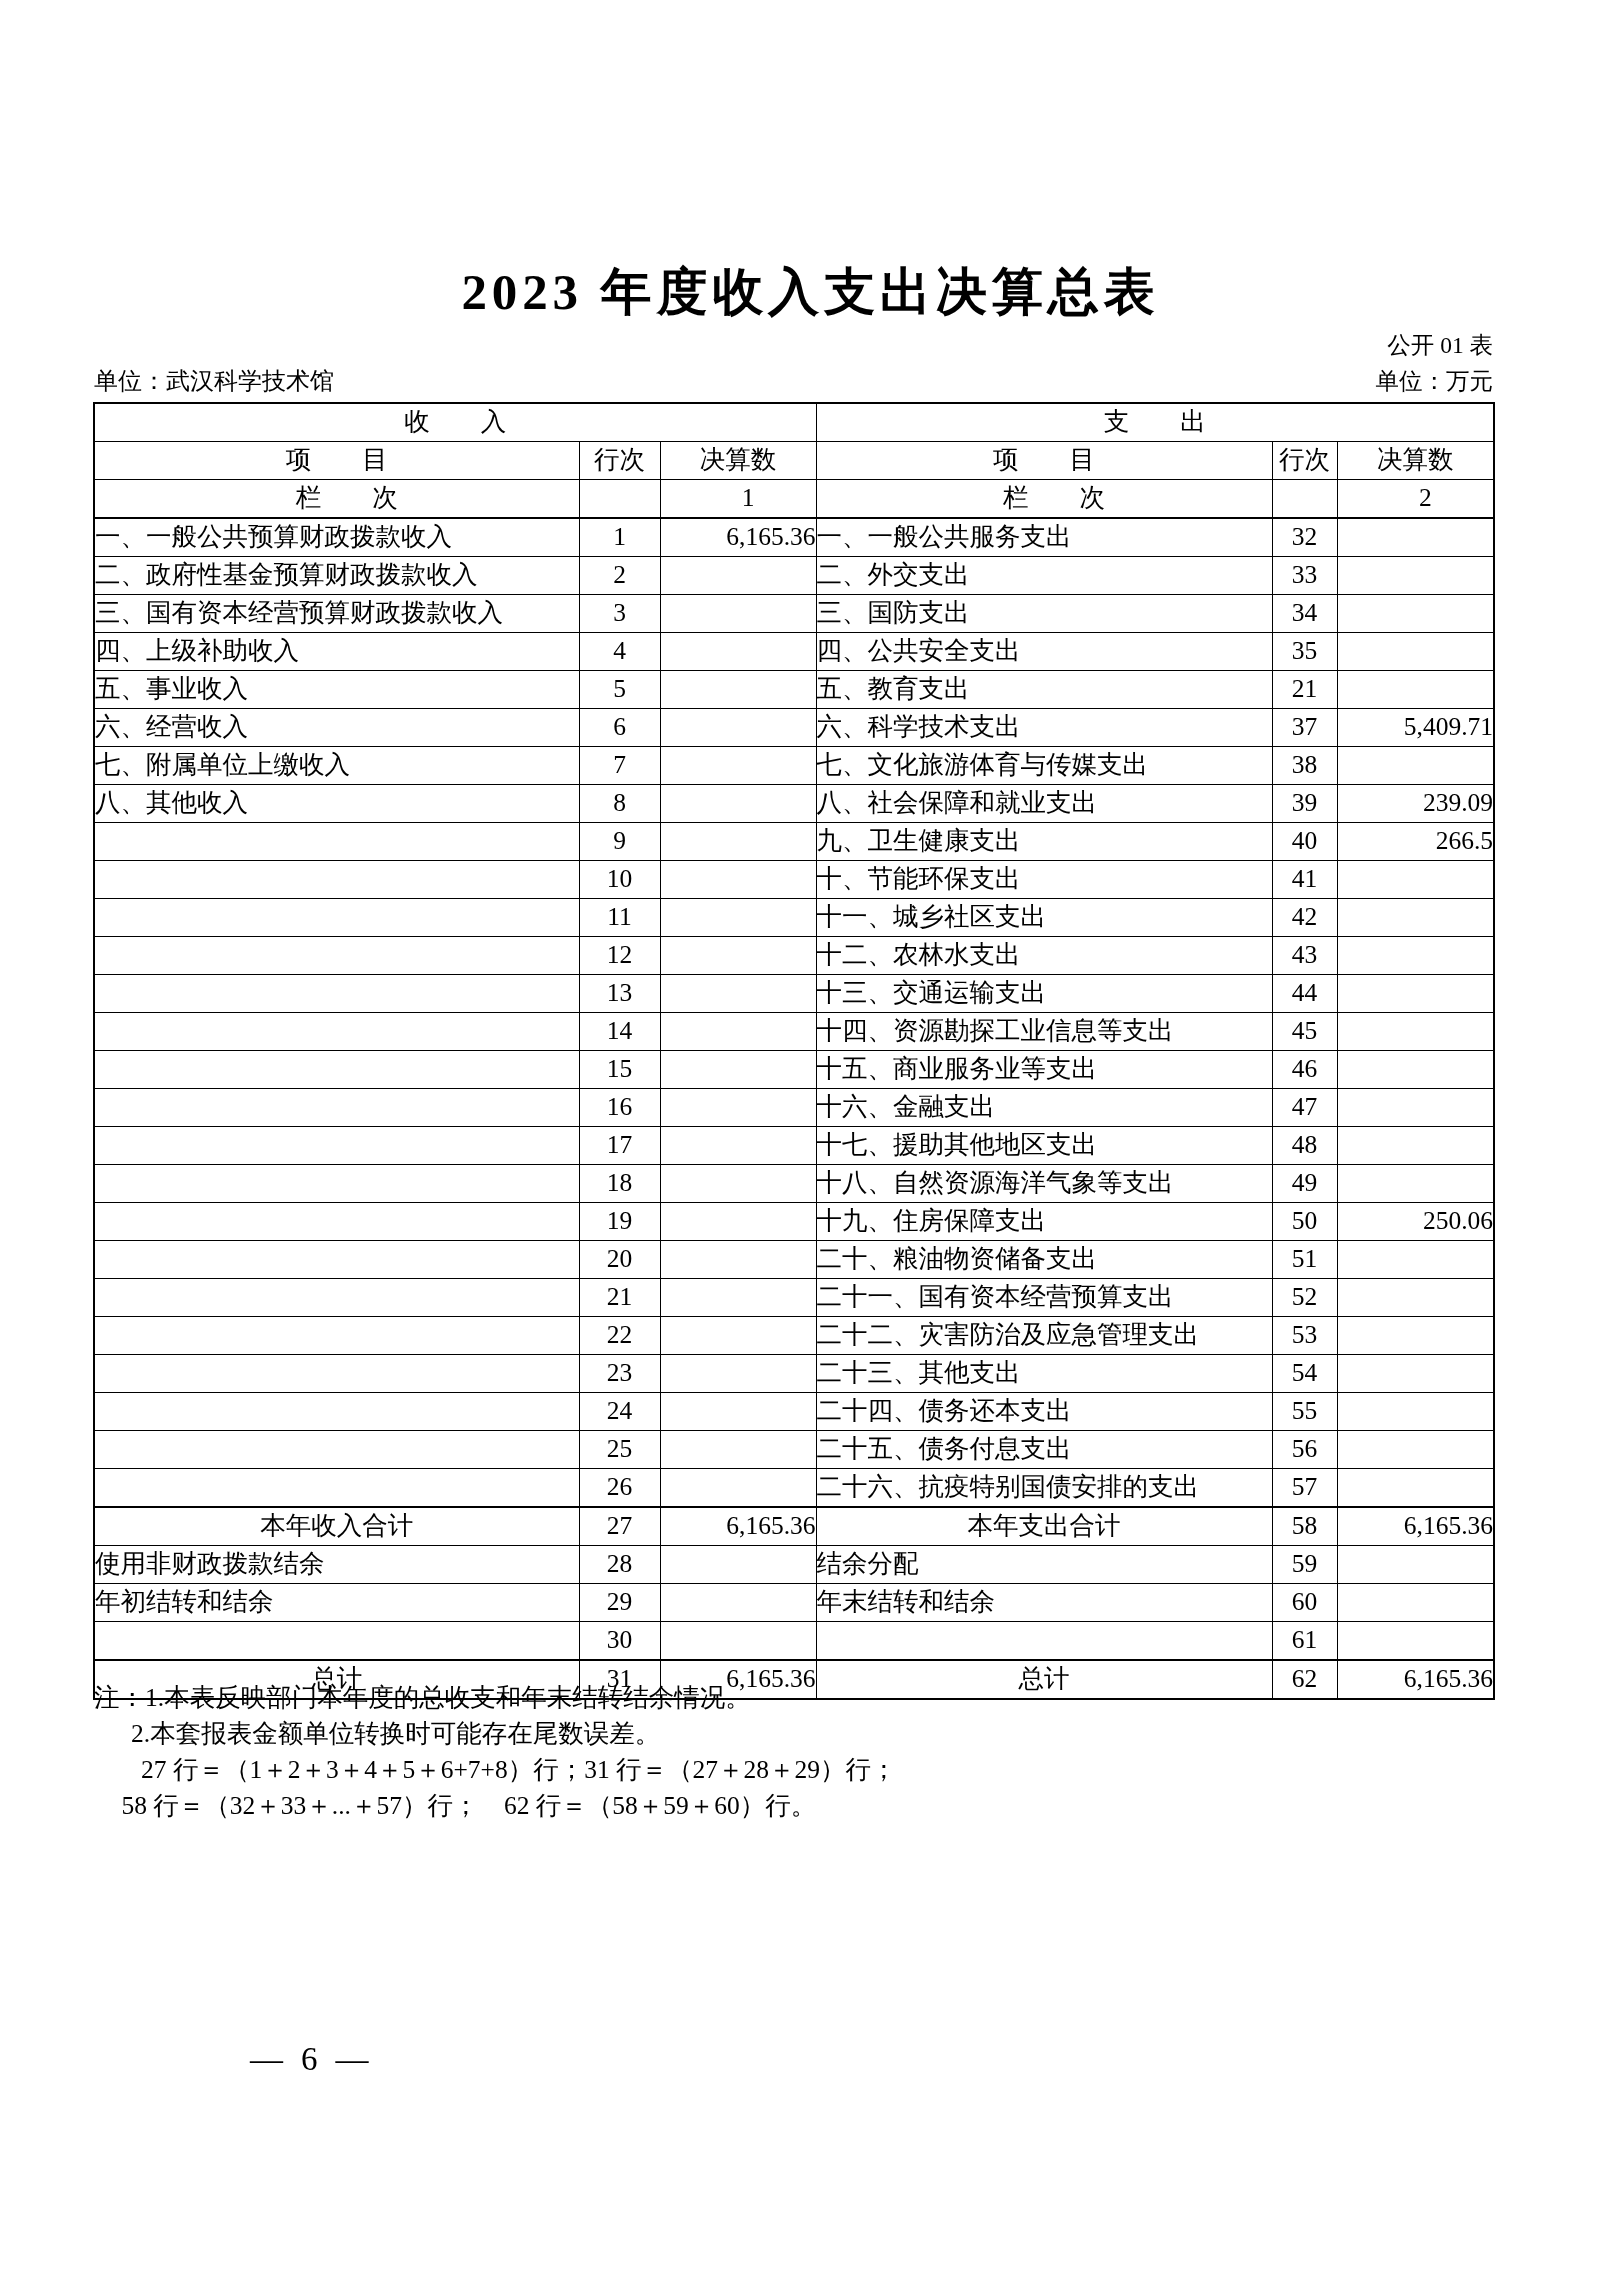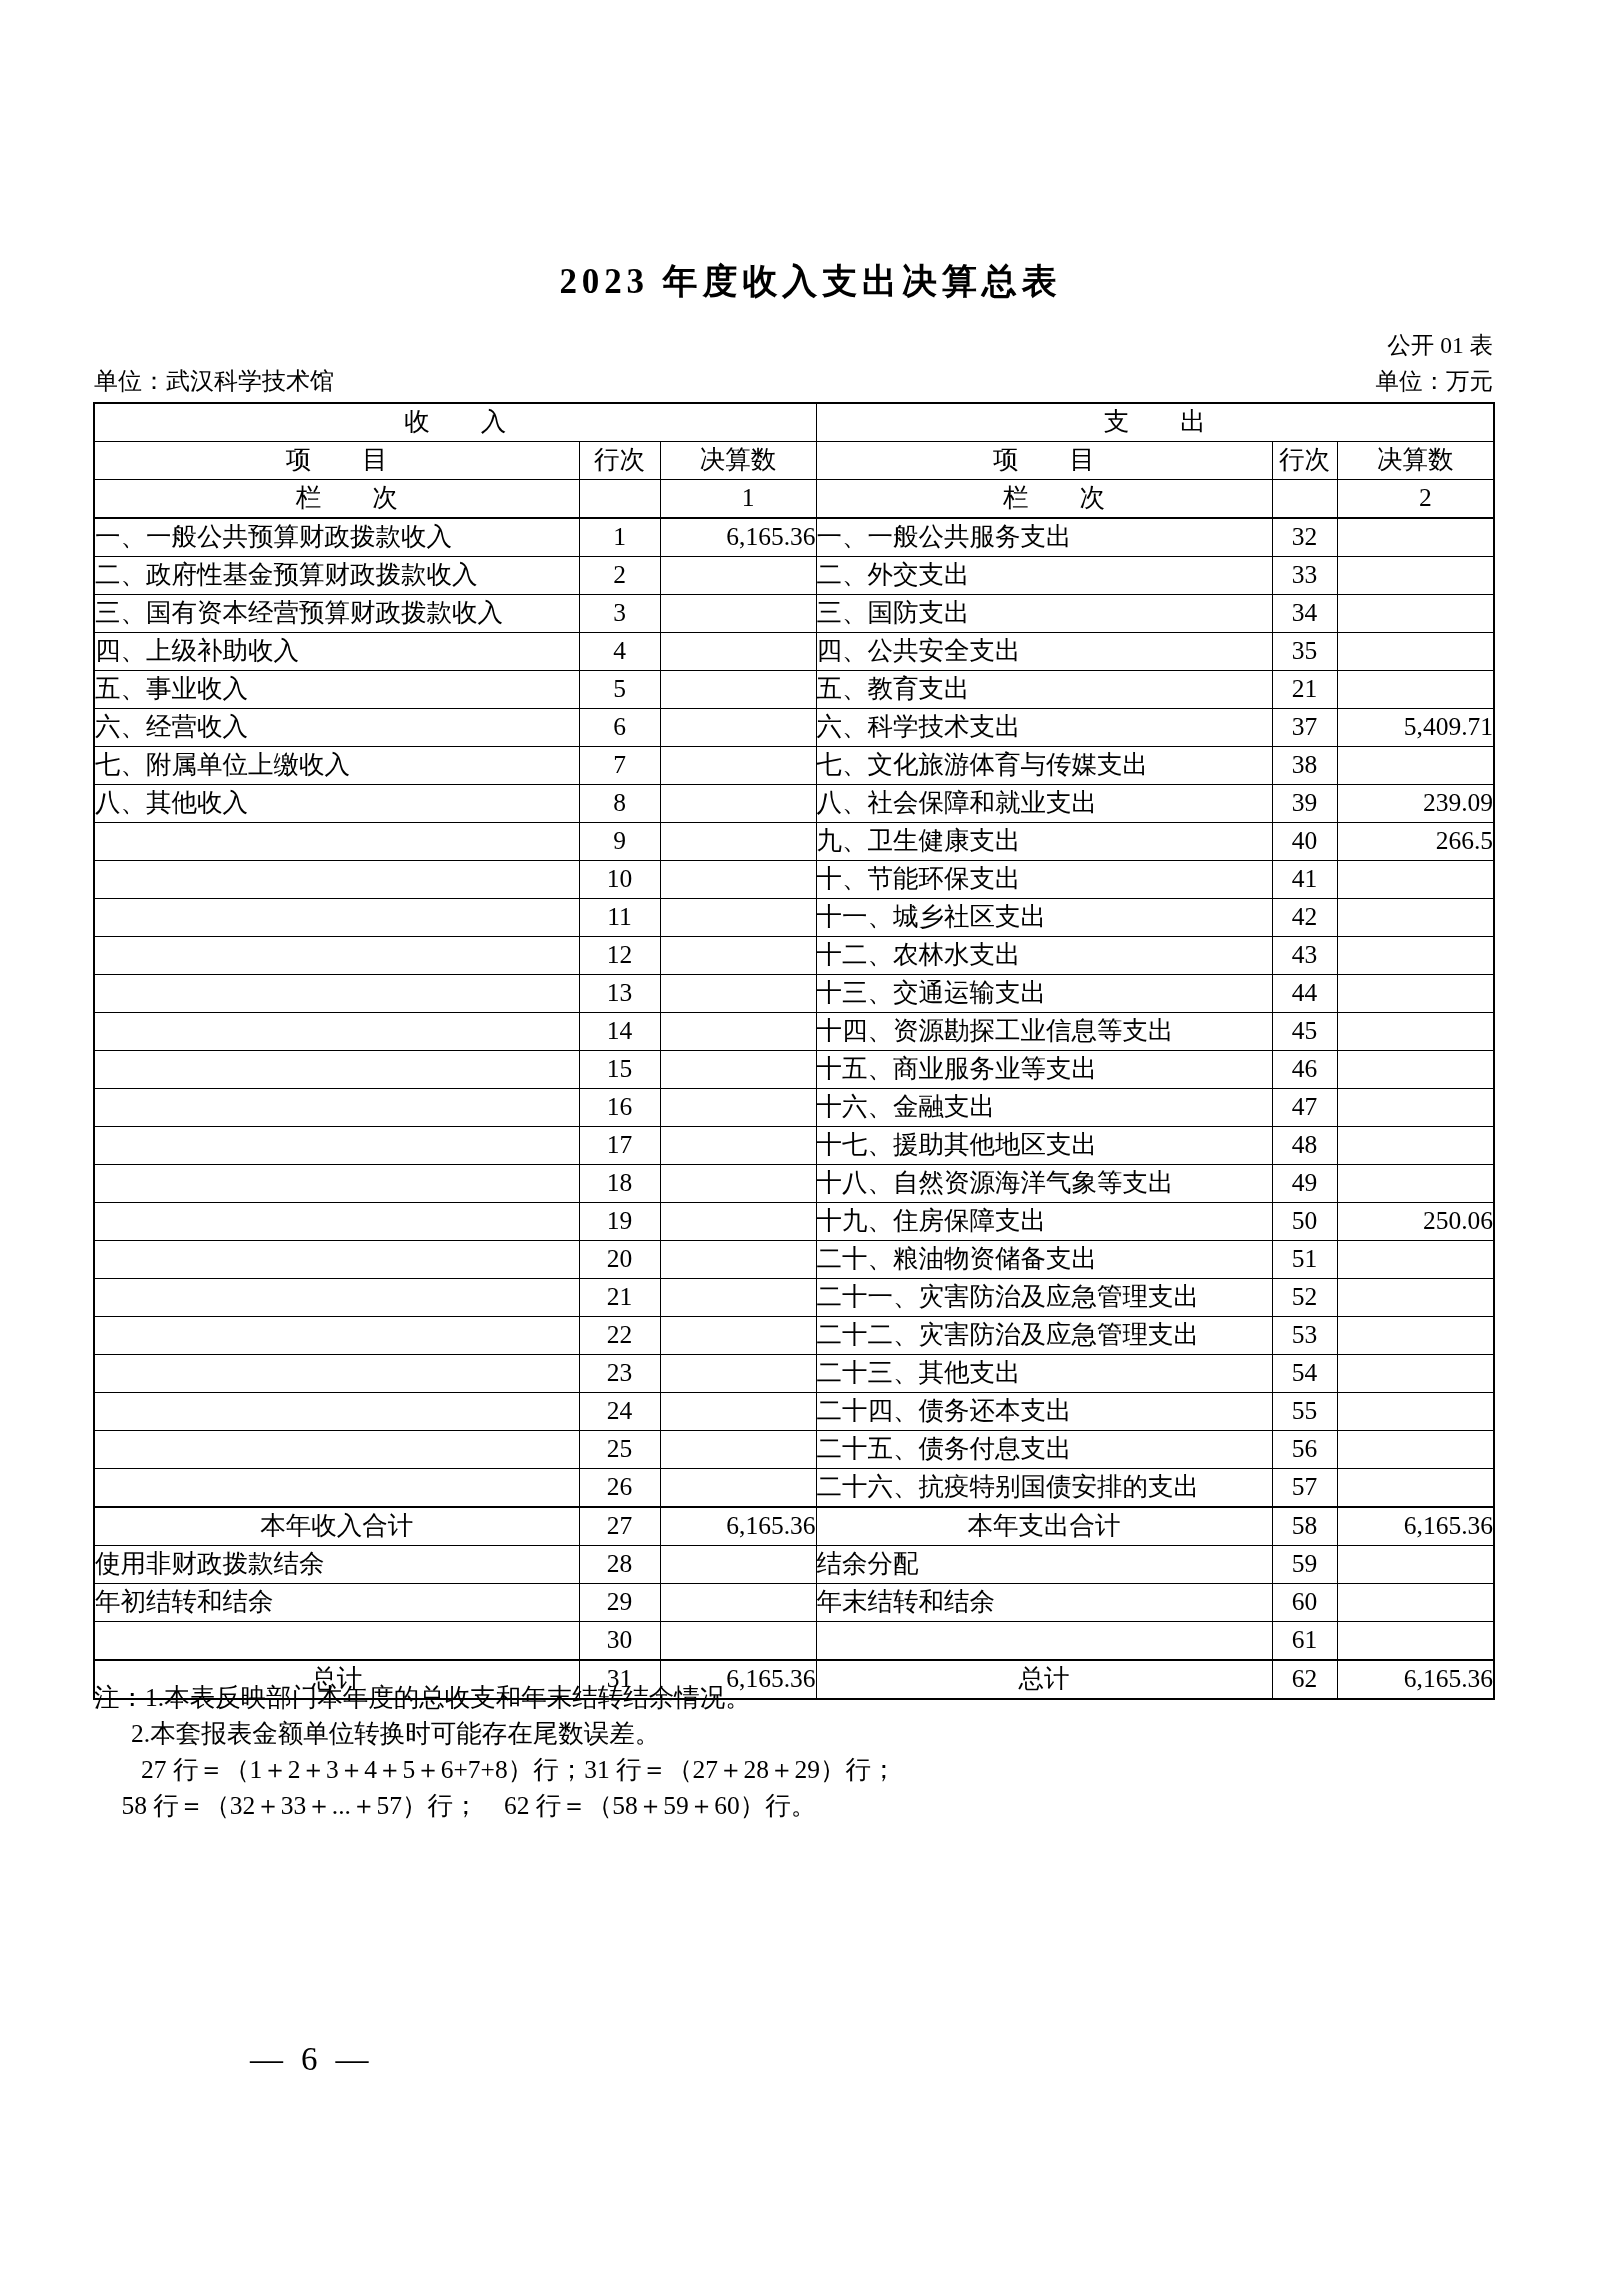--- a/index.html
+++ b/index.html
@@ -7,21 +7,21 @@
     position:relative;
     width:1621px;height:2293px;
     background:#ffffff;
     font-family:"Liberation Serif","DejaVu Serif",serif;
     color:#000;
     overflow:hidden;
   }
   .title{
     position:absolute;left:0;top:258px;width:1621px;
     text-align:center;
-    font-size:35px;font-weight:bold;letter-spacing:4.9px;
+    font-size:51px;font-weight:bold;letter-spacing:4.9px;
     white-space:nowrap;
   }
   .form-label{
     position:absolute;right:128px;top:329px;
     font-size:23.5px;white-space:nowrap;
   }
   .unit-left{
     position:absolute;left:94px;top:365px;
     font-size:24px;white-space:nowrap;
   }
@@ -266,21 +266,21 @@
           <td class="rownum">20</td>
           <td class="amount"></td>
           <td class="item">二十、粮油物资储备支出</td>
           <td class="rownum">51</td>
           <td class="amount"></td>
         </tr>
         <tr>
           <td class="item"></td>
           <td class="rownum">21</td>
           <td class="amount"></td>
-          <td class="item">二十一、灾害防治及应急管理支出</td>
+          <td class="item">二十一、国有资本经营预算支出</td>
           <td class="rownum">52</td>
           <td class="amount"></td>
         </tr>
         <tr>
           <td class="item"></td>
           <td class="rownum">22</td>
           <td class="amount"></td>
           <td class="item">二十二、灾害防治及应急管理支出</td>
           <td class="rownum">53</td>
           <td class="amount"></td>

